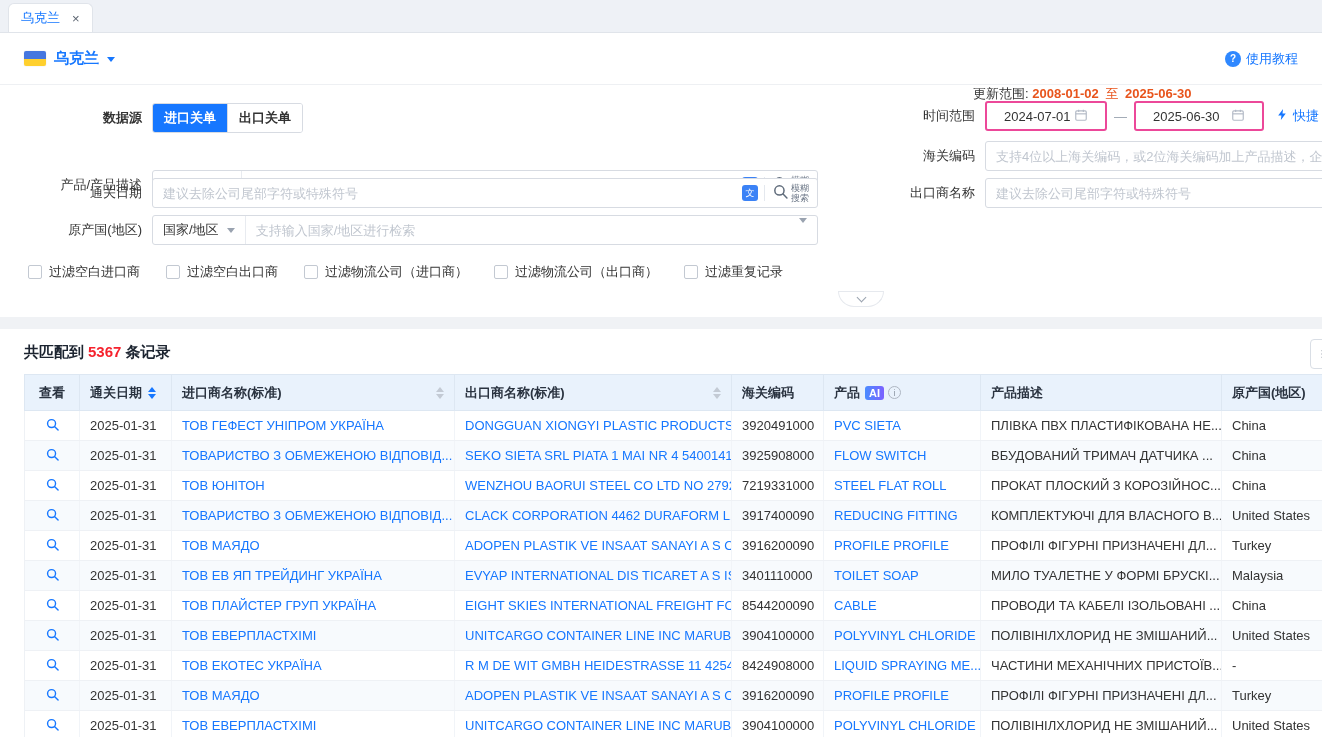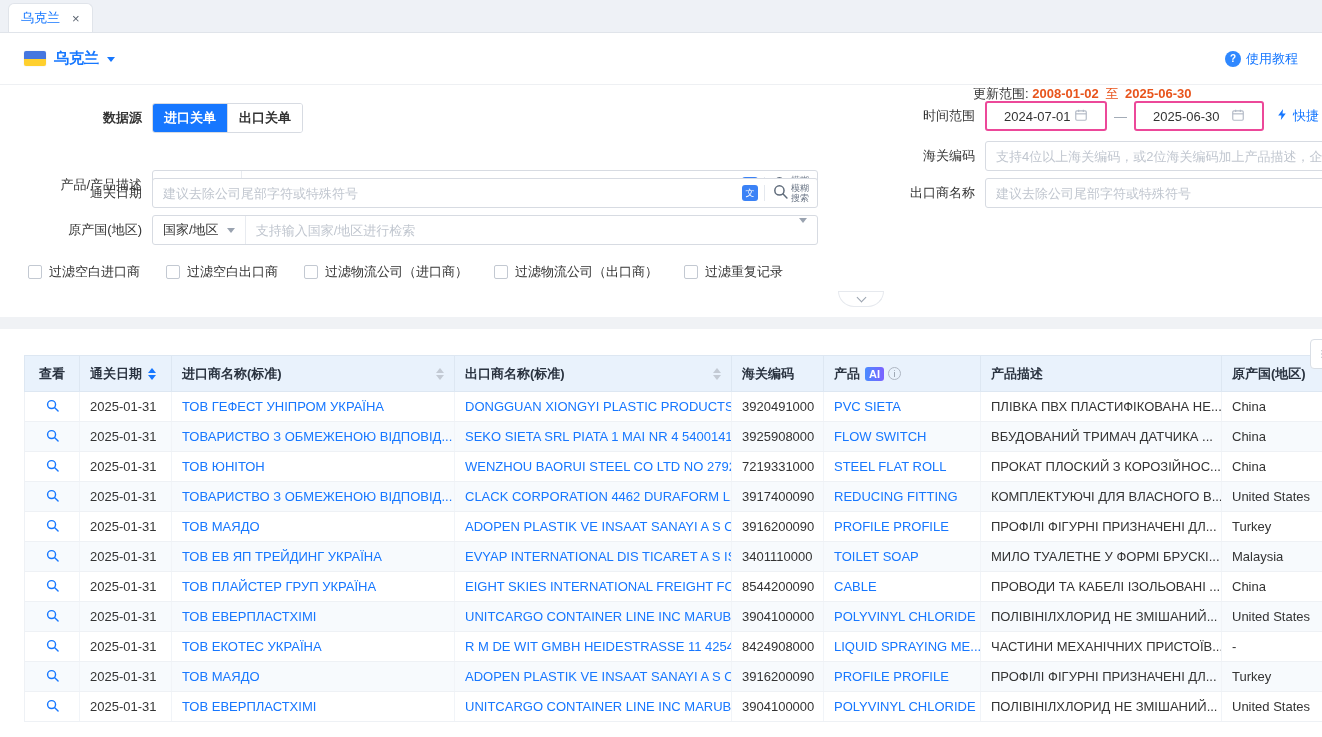--- a/index.html
+++ b/index.html
@@ -264,20 +264,23 @@
       <span>过滤重复记录</span>
     </label>
   </div>
 
   <div class="collapse">
       <i></i>
     </div>
 </div>
 
 <div class="results">
+  <div class="summary">
+    <span>共匹配到</span><span class="count">5367</span><span>条记录</span>
+  </div>
 
   <div class="tbl-settings">
     <svg width="16" height="16" viewBox="0 0 24 24" stroke="#6b7686" stroke-width="2" fill="none">
         <line x1="4" y1="7" x2="20" y2="7"></line>
         <line x1="4" y1="12" x2="20" y2="12"></line>
         <line x1="4" y1="17" x2="20" y2="17"></line>
       </svg>
   </div>
 
   <table class="grid">

